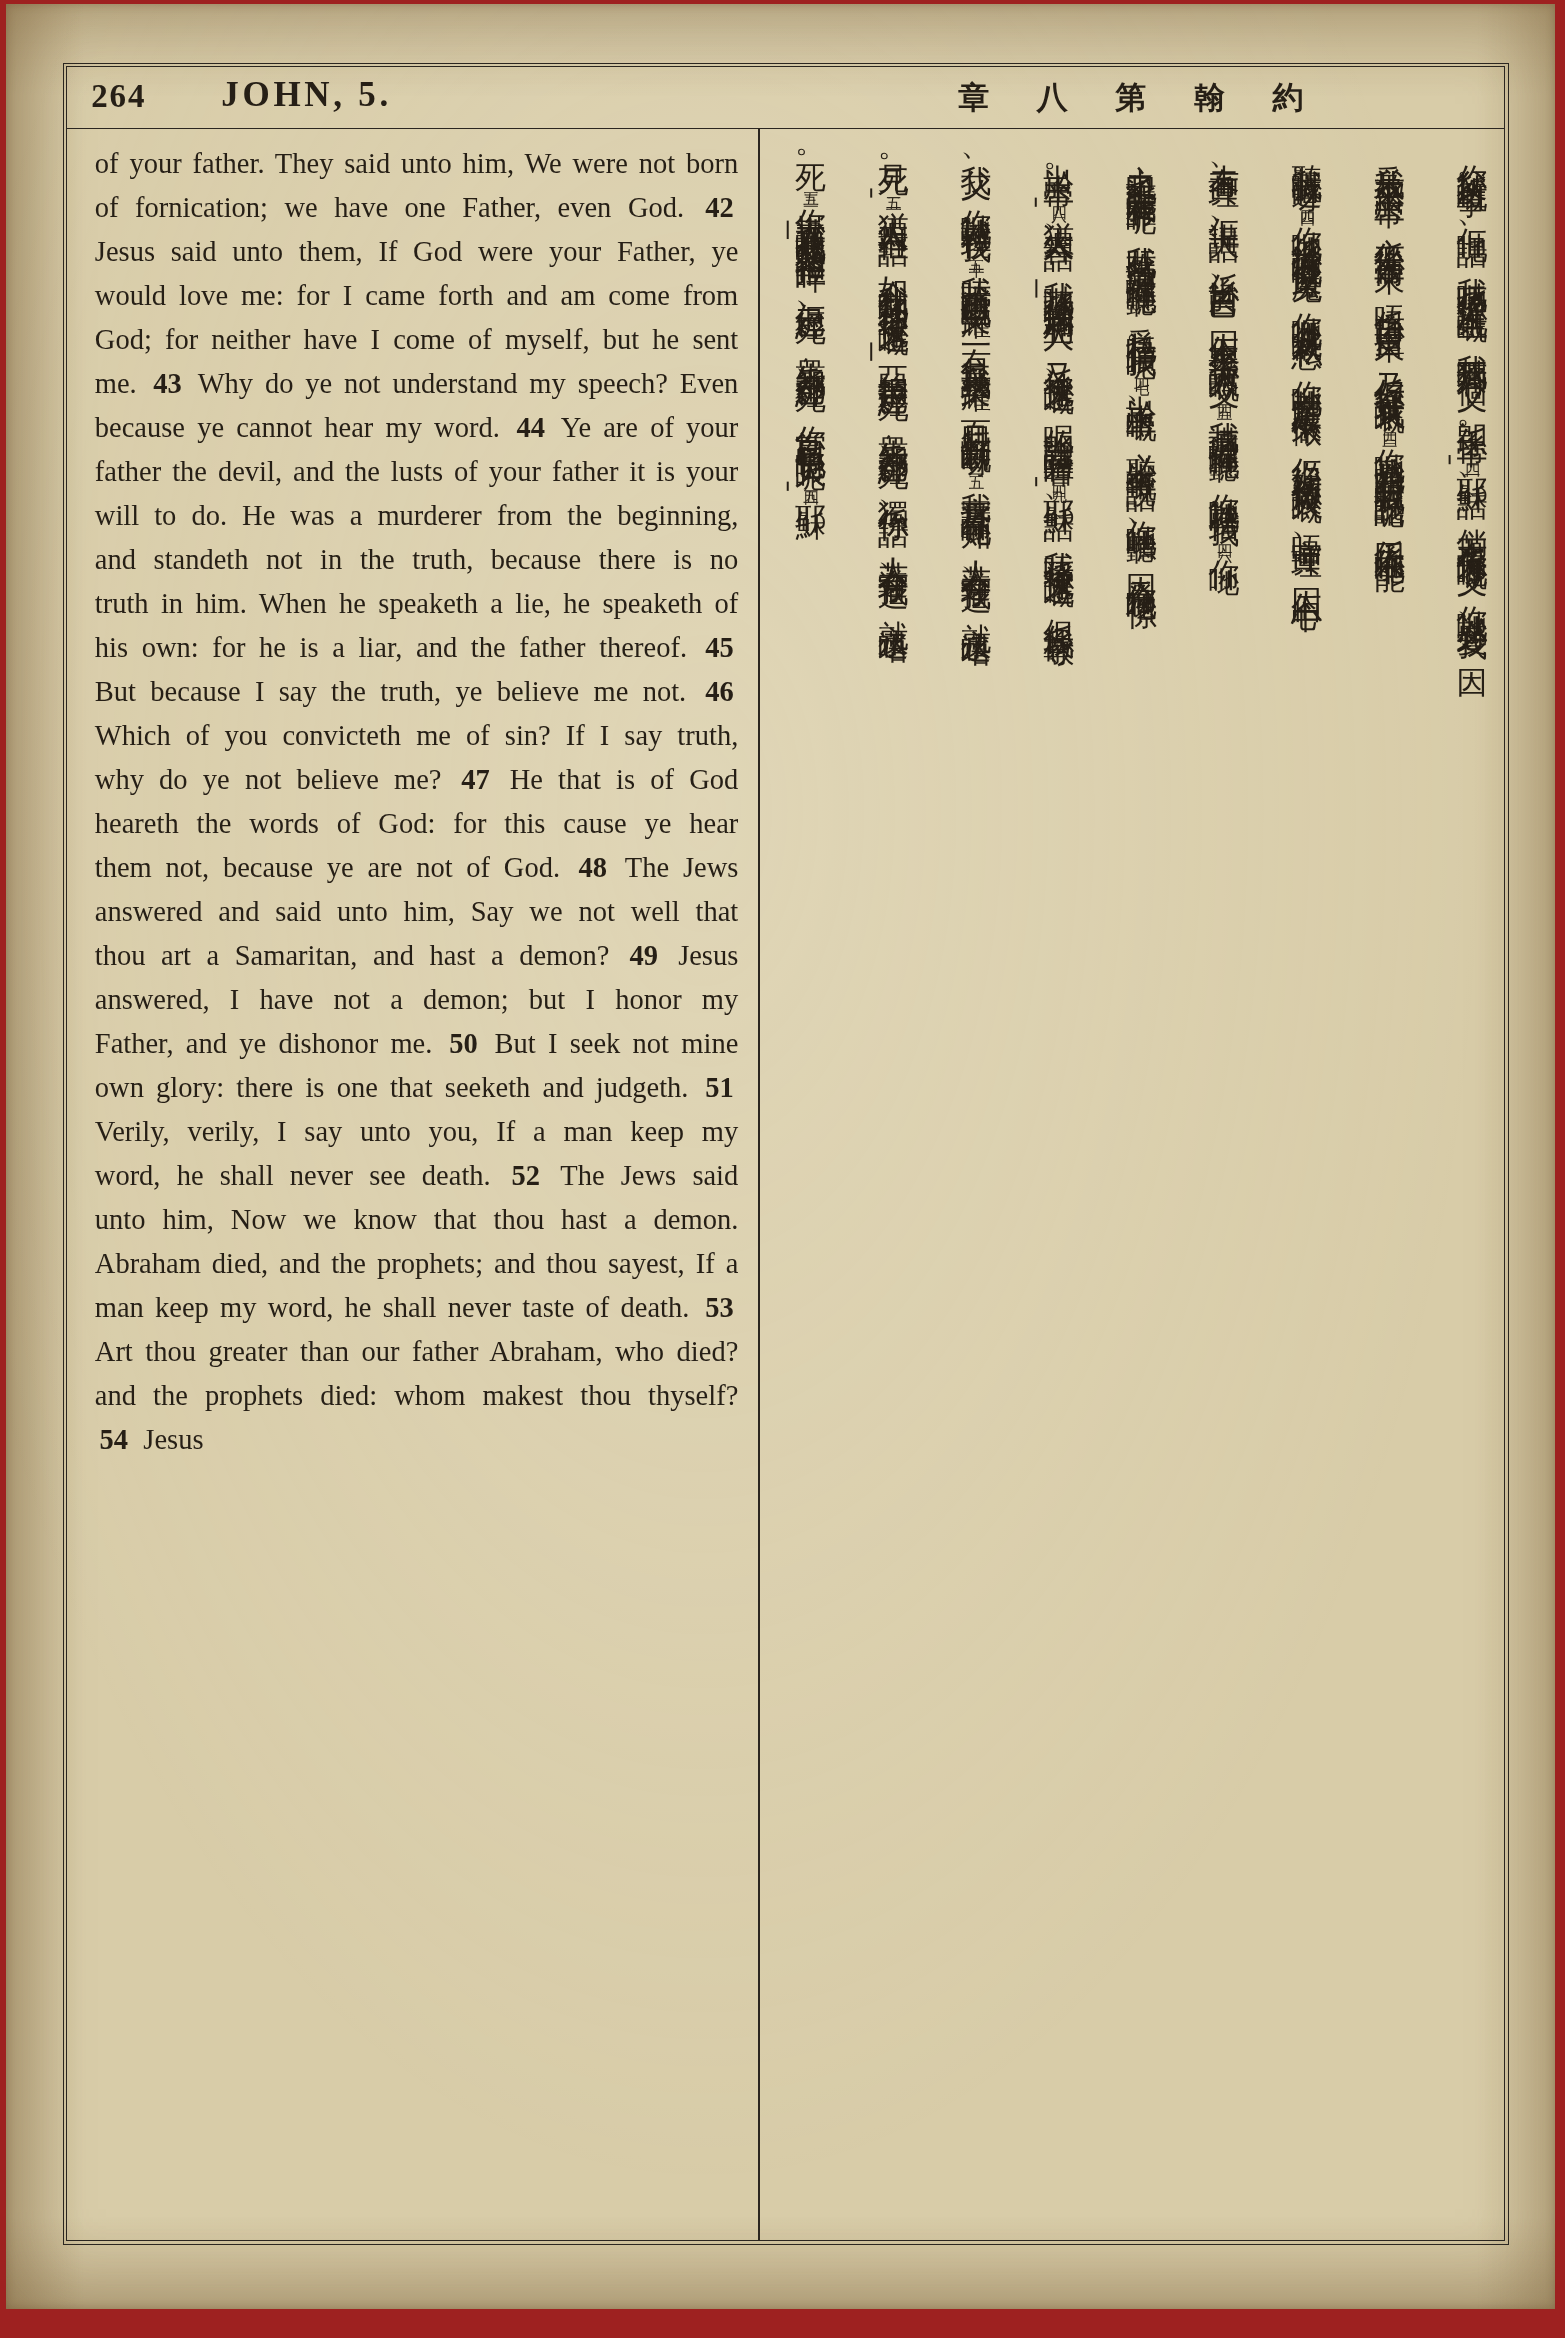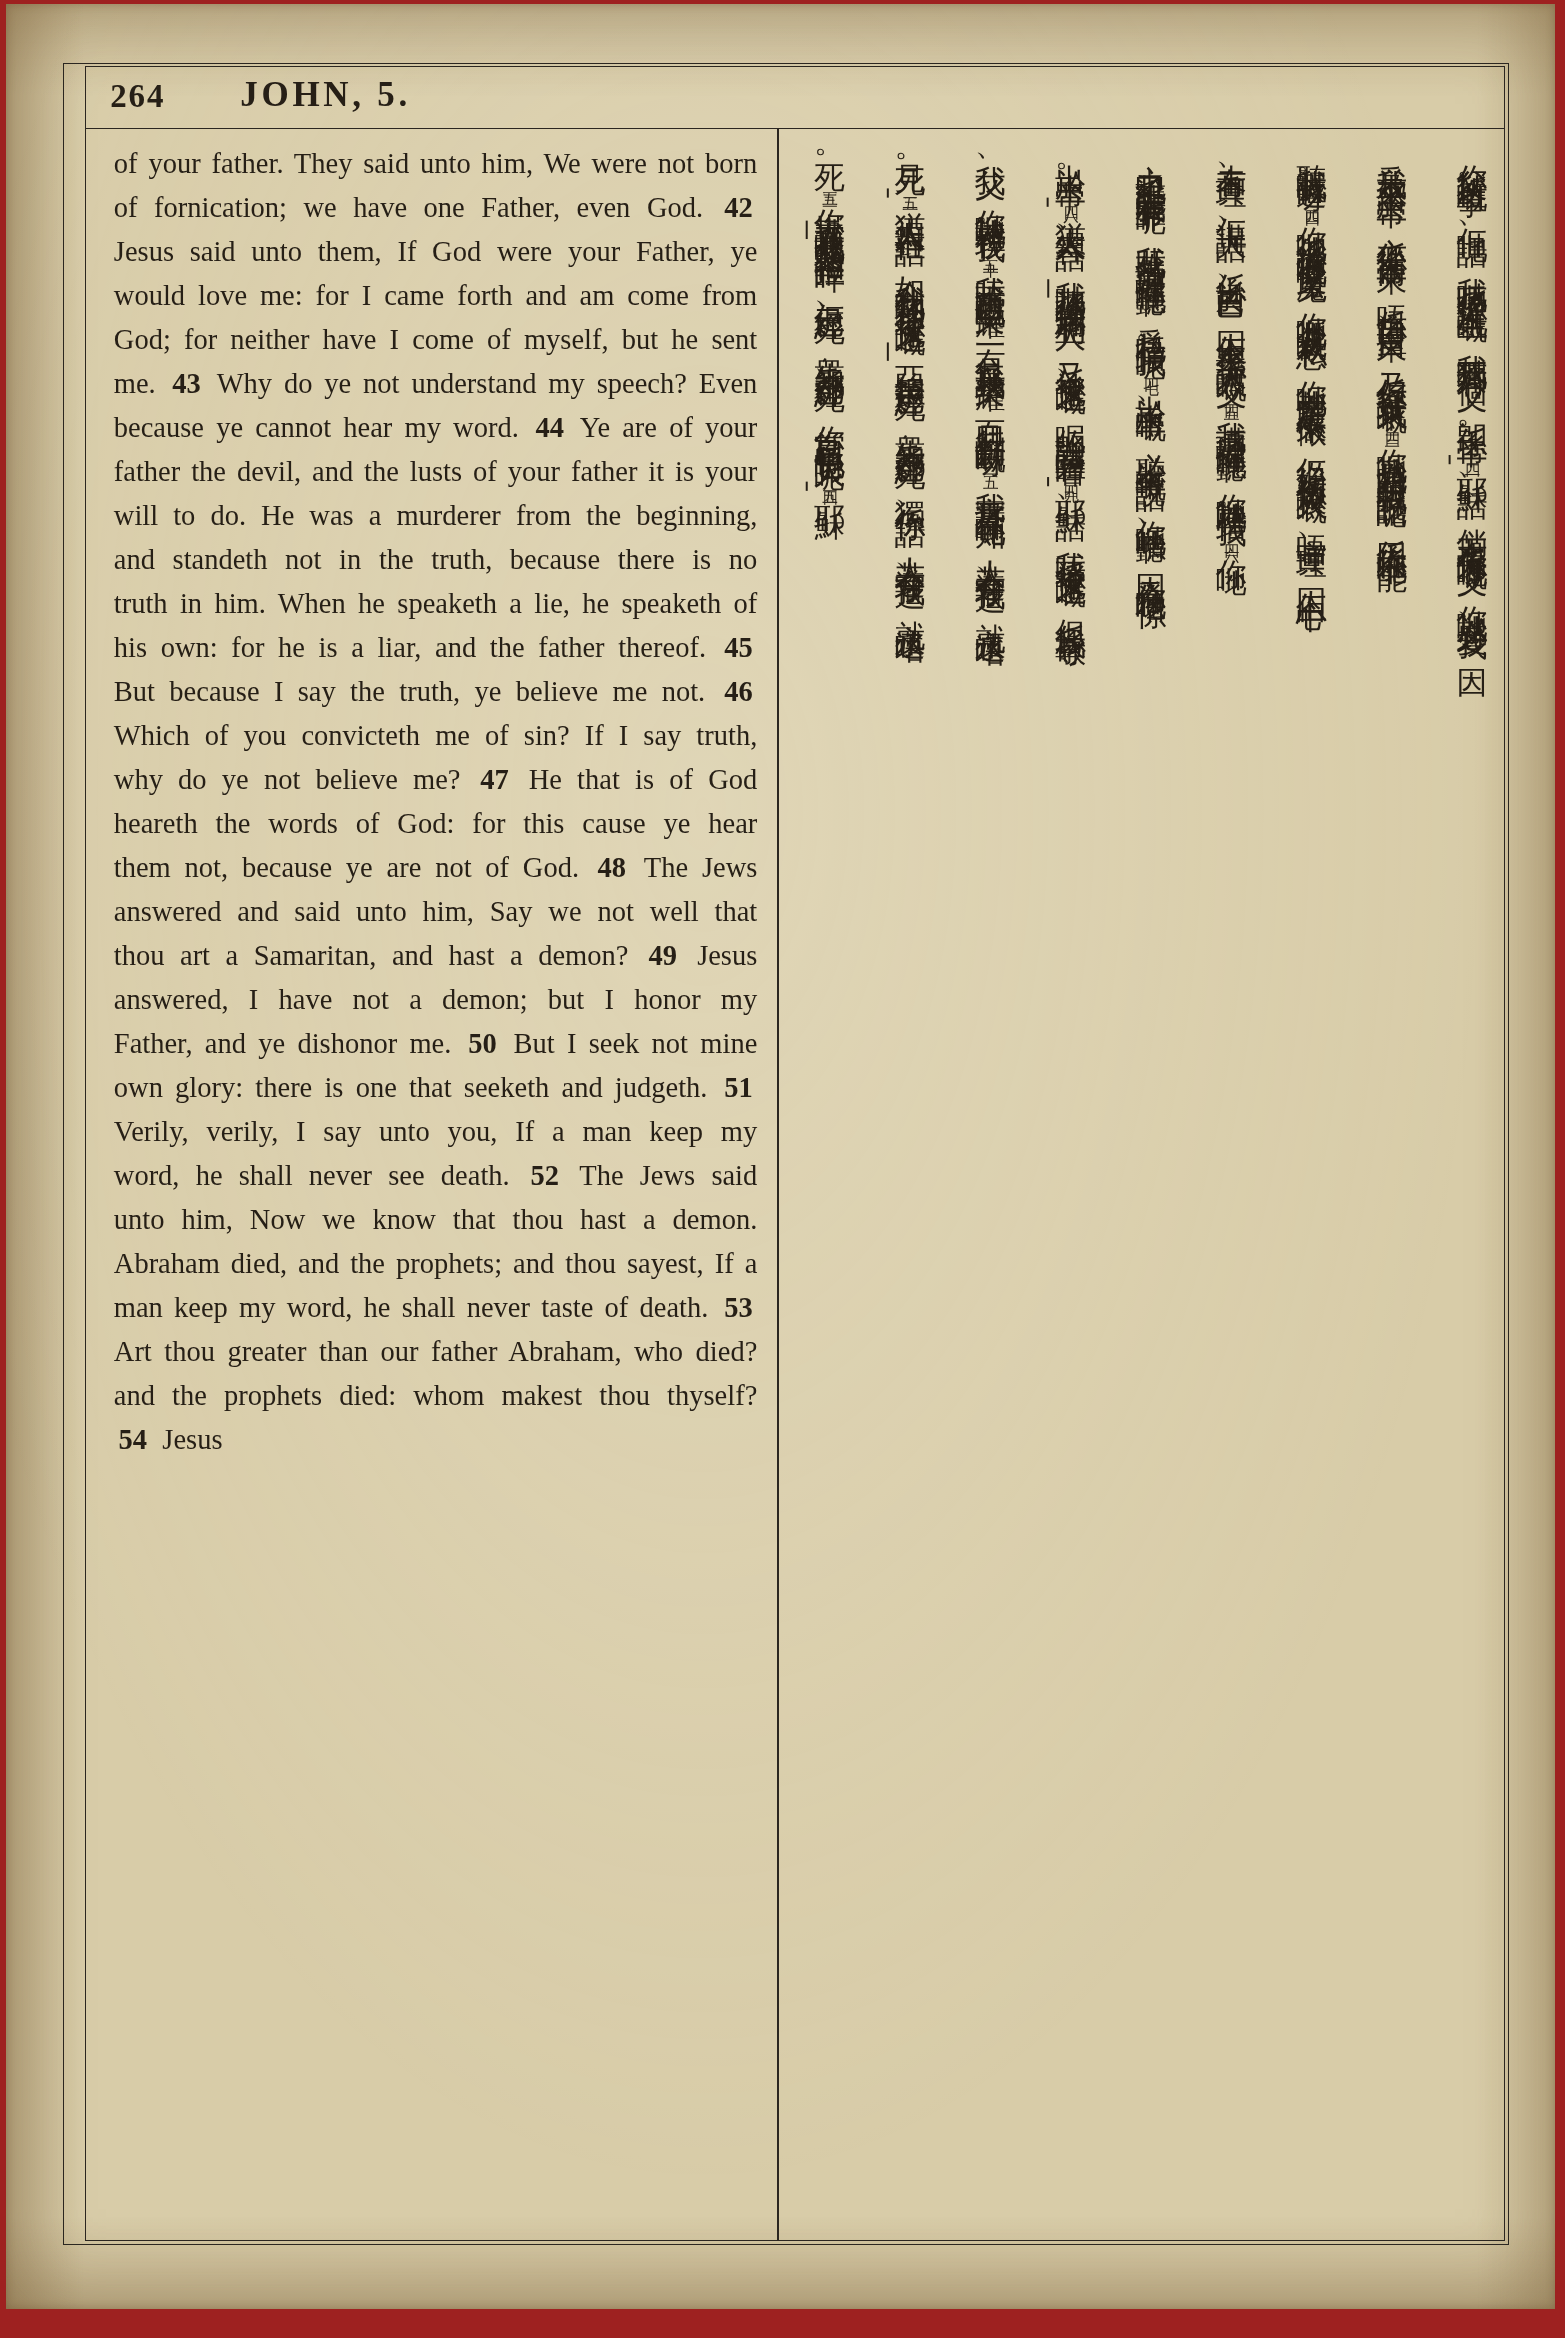--- a/index.html
+++ b/index.html
@@ -23,21 +23,20 @@
       var(--paper);
     box-shadow: inset 0 0 83px rgba(105,78,38,0.40), inset 0 0 9.2px rgba(90,60,30,0.35);
   }
   .frame-outer{
     position:absolute;left:57px;top:59px;right:46px;bottom:64px;
     border:1.8px solid var(--rule);
   }
   .frame-inner{
     position:absolute;inset:2.8px;
     border:0.9px solid var(--rule);
-    margin-left:19px;
   }
   .header{
     position:relative;height:61px;border-bottom:1.8px solid var(--rule);
     color:var(--ink);
   }
   .page-num{
     position:absolute;left:24px;top:11px;
     font-size:33px;font-weight:bold;letter-spacing:1.8px;
   }
   .title-en{
@@ -87,20 +86,21 @@
 </head>
 <body>
 
 <div class="paper">
   <div class="frame-outer">
     <div class="frame-inner">
 
       <div class="header">
         <div class="page-num">264</div>
         <div class="title-en">JOHN, 5.</div>
+        <div class="title-zh">章 八 第 翰 約</div>
       </div>
 
       <div class="content">
         <div class="col-en"><span>of your father. They said unto him, We were not born of fornication; we have one Father, </span><span class="seg-i">even</span><span> God. </span><span class="seg-b">42</span><span> Jesus said unto them, If God were your Father, ye would love me: for I came forth and am come from God; for neither have I come of myself, but he sent me. </span><span class="seg-b">43</span><span> Why do ye not understand my speech? </span><span class="seg-i">Even</span><span> because ye cannot hear my word. </span><span class="seg-b">44</span><span> Ye are of </span><span class="seg-i">your</span><span> father the devil, and the lusts of your father it is your will to do. He was a murderer from the beginning, and standeth not in the truth, because there is no truth in him. When he speaketh a lie, he speaketh of his own: for he is a liar, and the father thereof. </span><span class="seg-b">45</span><span> But because I say the truth, ye believe me not. </span><span class="seg-b">46</span><span> Which of you convicteth me of sin? If I say truth, why do ye not believe me? </span><span class="seg-b">47</span><span> He that is of God heareth the words of God: for this cause ye hear </span><span class="seg-i">them</span><span> not, because ye are not of God. </span><span class="seg-b">48</span><span> The Jews answered and said unto him, Say we not well that thou art a Samaritan, and hast a demon? </span><span class="seg-b">49</span><span> Jesus answered, I have not a demon; but I honor my Father, and ye dishonor me. </span><span class="seg-b">50</span><span> But I seek not mine own glory: there is one that seeketh and judgeth. </span><span class="seg-b">51</span><span> Verily, verily, I say unto you, If a man keep my word, he shall never see death. </span><span class="seg-b">52</span><span> The Jews said unto him, Now we know that thou hast a demon. Abraham died, and the prophets; and thou sayest, If a man keep my word, he shall never taste of death. </span><span class="seg-b">53</span><span> Art thou greater than our father Abraham, who died? and the prophets died: whom makest thou thyself? </span><span class="seg-b">54</span><span> Jesus</span></div>
         <div class="divider"></div>
         <div class="col-zh">
             <div class="zh-col"><span>你父所行嘅事。佢哋話、我哋唔係從淫亂生嘅、我哋獨有一個父、卽係上帝。</span><span class="seg-v">四二</span><span class="seg-p">耶穌</span><span>話、倘若上帝係你哋嘅父、你哋就必愛我、因</span></div>
             <div class="zh-col"><span>爲我本來出於上帝、亦係從上帝而來、唔係自己擅自來、乃係佢打發我來嘅。</span><span class="seg-v">四三</span><span>你哋爲乜唔明白我嘅說話呢、係因你哋不能</span></div>
             <div class="zh-col"><span>聽我嘅道呀。</span><span class="seg-v">四四</span><span>你哋係出於你哋嘅父魔鬼、你哋嘅父嘅私慾、你哋都定意照依來做、佢從始初係做殺人嘅、唔守眞理、因佢心中</span></div>
             <div class="zh-col"><span>未有眞理、佢講大話、係出於自己、因佢本來係講大話人嘅父。</span><span class="seg-v">四五</span><span>我講眞理過你哋聽、你哋就唔信我。</span><span class="seg-v">四六</span><span>你哋</span></div>

